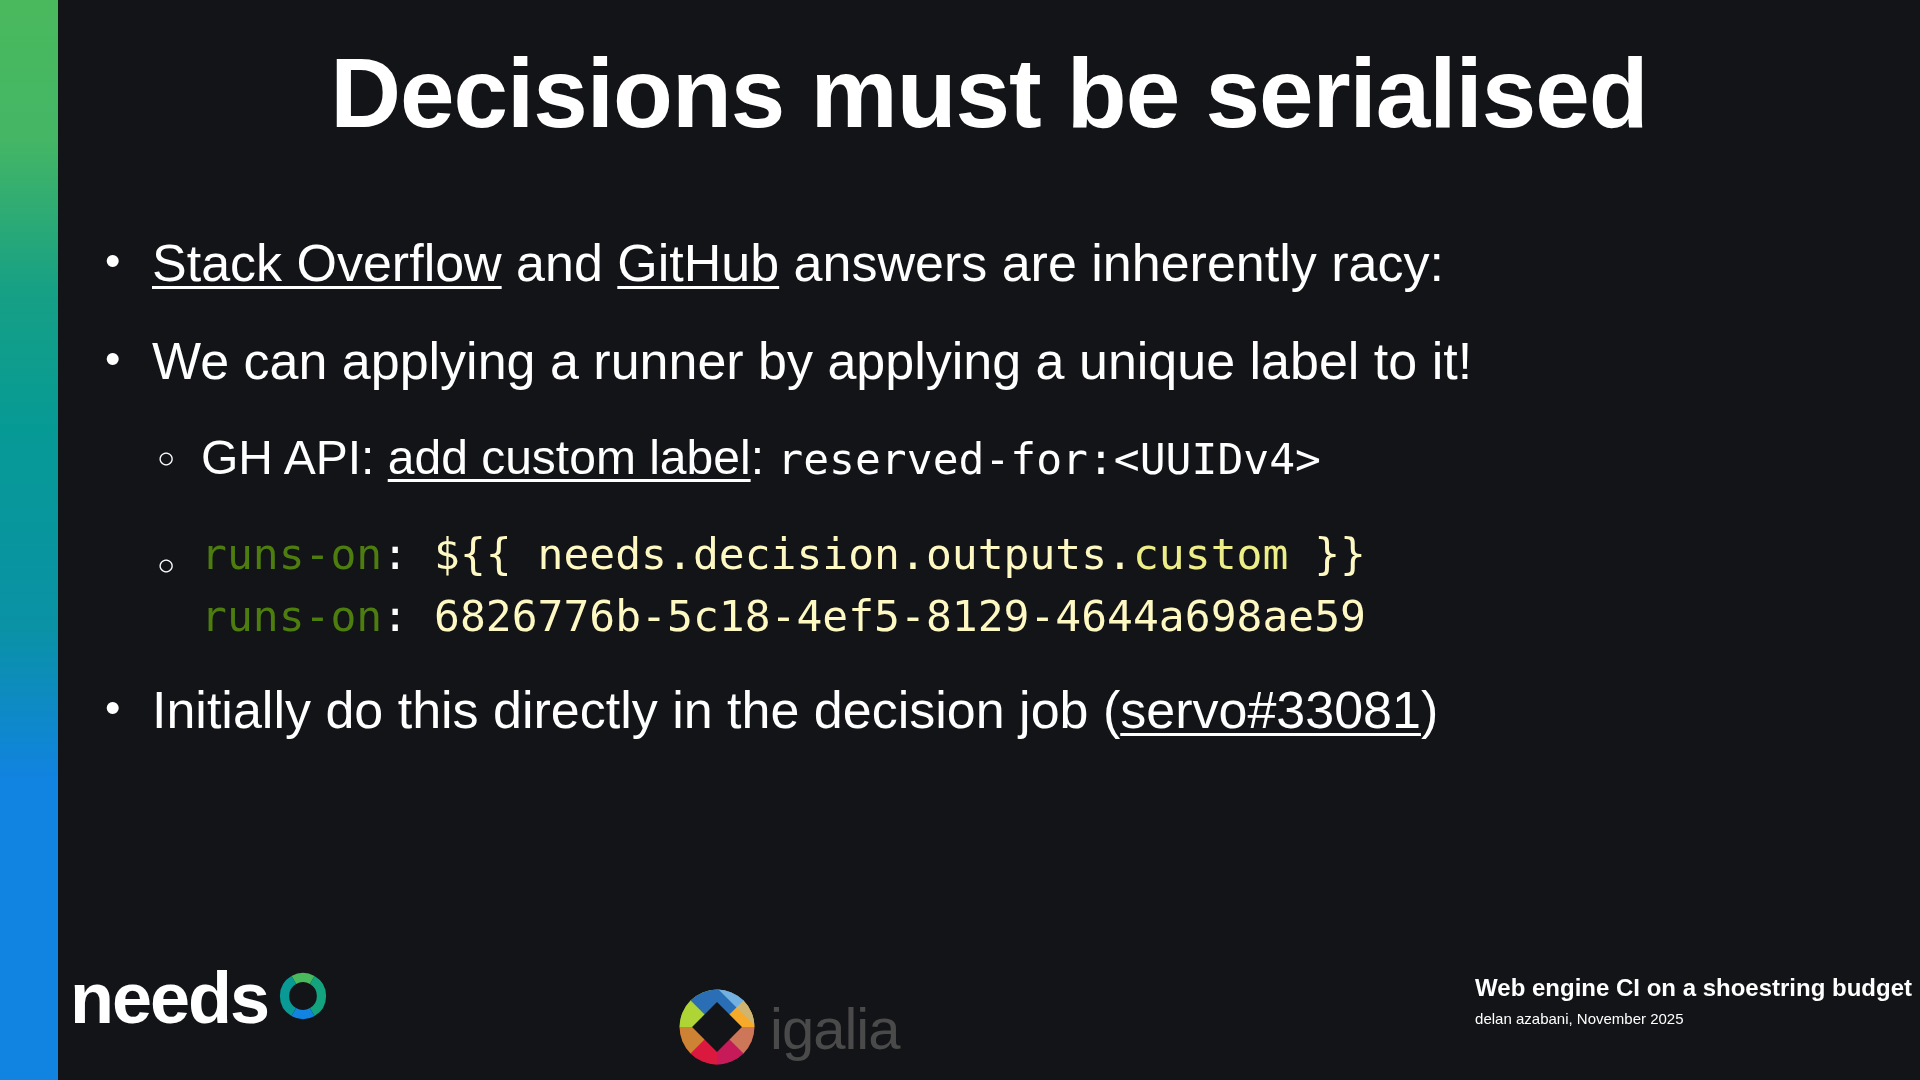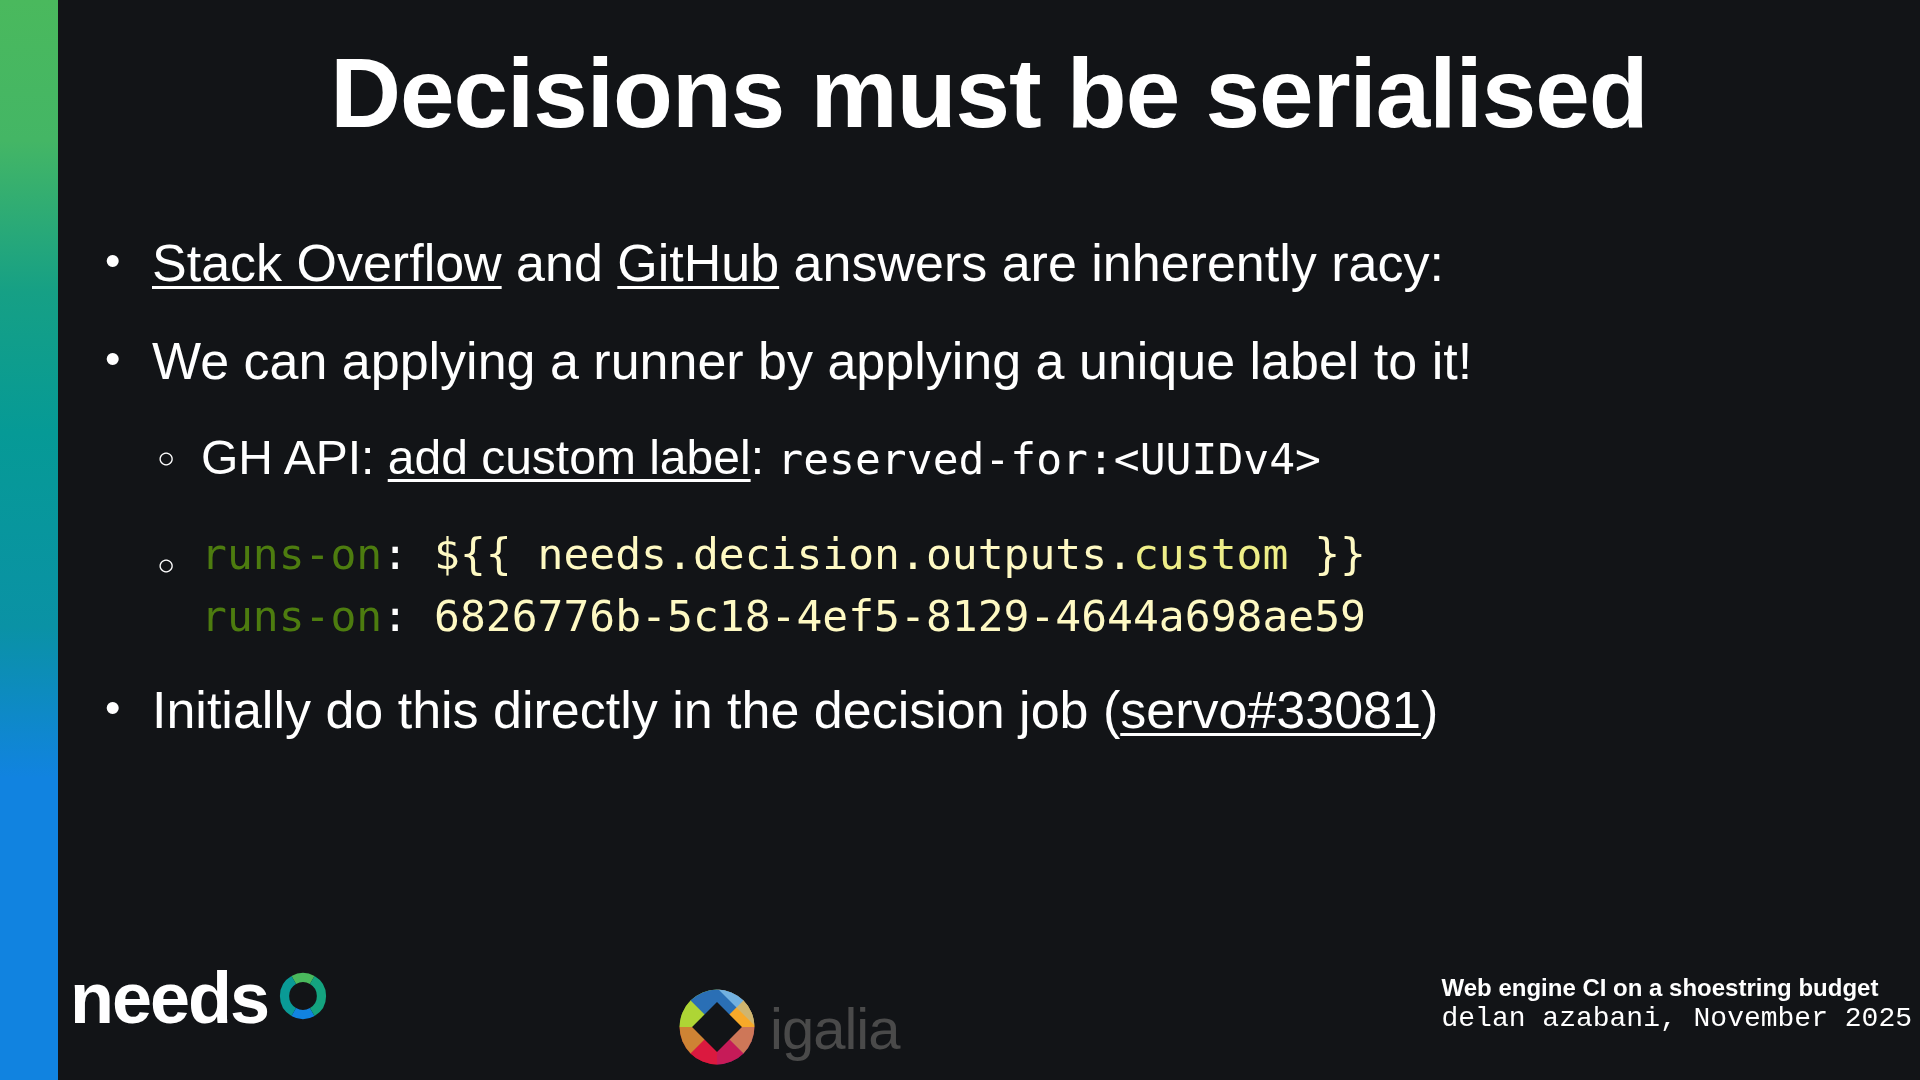--- a/index.html
+++ b/index.html
@@ -171,24 +171,23 @@
     top: 32px;
     text-align: left;
     color: #ffffff;
   }
   #footer-title {
     font-size: 24px;
     font-weight: bold;
     line-height: 32px;
   }
   #footer-sub {
-    font-size: 28px;
+    font-size: 15px;
     font-weight: normal;
     line-height: 30px;
-    font-family: Liberation Mono, monospace;
   }
 </style>
 </head>
 <body>
 
 <div id="slide">
 
   <div id="accent-bar"></div>
 
   <div id="title">Decisions must be serialised</div>

